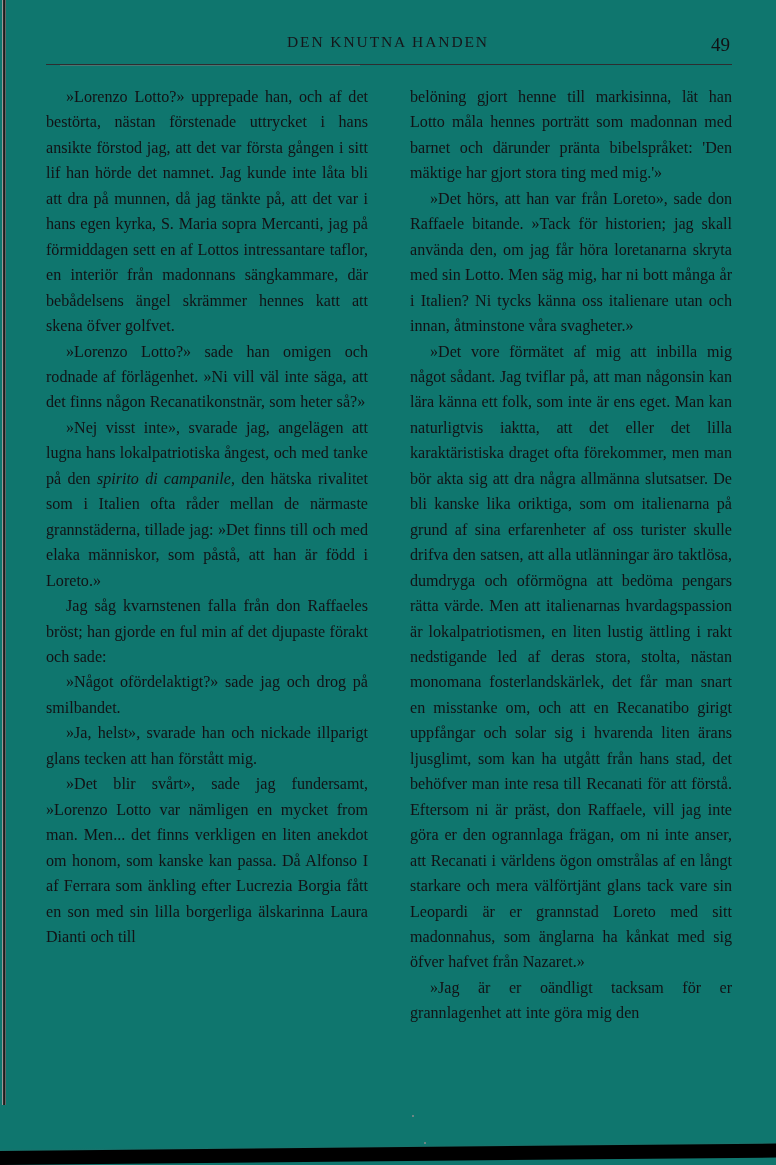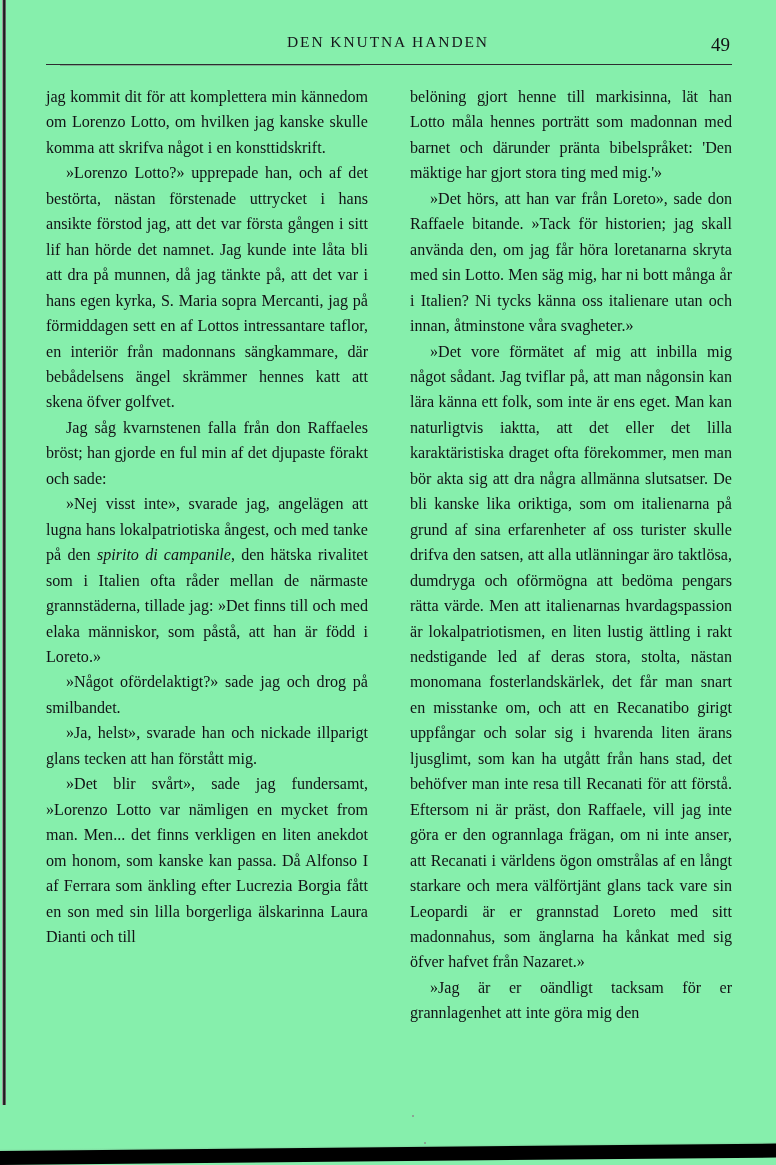--- a/index.html
+++ b/index.html
@@ -8,21 +8,21 @@
     background: #ffffff;
   }
   body {
     font-family: "Liberation Serif", "DejaVu Serif", serif;
   }
 
   .page {
     position: relative;
     width: 776px;
     height: 1165px;
-    background: #86efac;
+    background: #0f766e;
     overflow: hidden;
   }
 
   
   .scan-edge-left {
     position: absolute;
     left: 2px;
     top: 0;
     width: 4px;
     height: 1105px;
@@ -145,24 +145,24 @@
   <div class="header">
     <div class="header-title">DEN KNUTNA HANDEN</div>
     <div class="header-folio">49</div>
   </div>
   <div class="header-rule"></div>
   <div class="header-rule-smudge"></div>
 
   <div class="columns">
 
     <div class="col">
-      <p class="noindent">jag kommit dit för att komplettera min kännedom om Lorenzo Lotto, om hvilken jag kanske skulle komma att skrifva något i en konsttidskrift.</p>
       <p class="indent">»Lorenzo Lotto?» upprepade han, och af det bestörta, nästan förstenade uttrycket i hans ansikte förstod jag, att det var första gången i sitt lif han hörde det namnet. Jag kunde inte låta bli att dra på munnen, då jag tänkte på, att det var i hans egen kyrka, S. Maria sopra Mercanti, jag på förmiddagen sett en af Lottos intressantare taflor, en interiör från madonnans sängkammare, där bebådelsens ängel skrämmer hennes katt att skena öfver golfvet.</p>
+      <p class="indent">»Lorenzo Lotto?» sade han omigen och rodnade af förlägenhet. »Ni vill väl inte säga, att det finns någon Recanatikonstnär, som heter så?»</p>
+      <p class="indent"><span>»Nej visst inte», svarade jag, angelägen att lugna hans lokalpatriotiska ångest, och med tanke på den </span><span class="it">spirito di campanile</span><span>, den hätska rivalitet som i Italien ofta råder mellan de närmaste grannstäderna, tillade jag: »Det finns till och med elaka människor, som påstå, att han är född i Loreto.»</span></p>
       <p class="indent">Jag såg kvarnstenen falla från don Raffaeles bröst; han gjorde en ful min af det djupaste förakt och sade:</p>
-      <p class="indent"><span>»Nej visst inte», svarade jag, angelägen att lugna hans lokalpatriotiska ångest, och med tanke på den </span><span class="it">spirito di campanile</span><span>, den hätska rivalitet som i Italien ofta råder mellan de närmaste grannstäderna, tillade jag: »Det finns till och med elaka människor, som påstå, att han är född i Loreto.»</span></p>
       <p class="indent">»Något ofördelaktigt?» sade jag och drog på smilbandet.</p>
       <p class="indent">»Ja, helst», svarade han och nickade illparigt glans tecken att han förstått mig.</p>
       <p class="indent">»Det blir svårt», sade jag fundersamt, »Lorenzo Lotto var nämligen en mycket from man. Men... det finns verkligen en liten anekdot om honom, som kanske kan passa. Då Alfonso I af Ferrara som änkling efter Lucrezia Borgia fått en son med sin lilla borgerliga älskarinna Laura Dianti och till</p>
     </div>
 
     <div class="col">
       <p class="noindent">belöning gjort henne till markisinna, lät han Lotto måla hennes porträtt som madonnan med barnet och därunder pränta bibelspråket: 'Den mäktige har gjort stora ting med mig.'»</p>
       <p class="indent">»Det hörs, att han var från Loreto», sade don Raffaele bitande. »Tack för historien; jag skall använda den, om jag får höra loretanarna skryta med sin Lotto. Men säg mig, har ni bott många år i Italien? Ni tycks känna oss italienare utan och innan, åtminstone våra svagheter.»</p>
       <p class="indent">»Det vore förmätet af mig att inbilla mig något sådant. Jag tviflar på, att man någonsin kan lära känna ett folk, som inte är ens eget. Man kan naturligtvis iaktta, att det eller det lilla karaktäristiska draget ofta förekommer, men man bör akta sig att dra några allmänna slutsatser. De bli kanske lika oriktiga, som om italienarna på grund af sina erfarenheter af oss turister skulle drifva den satsen, att alla utlänningar äro taktlösa, dumdryga och oförmögna att bedöma pengars rätta värde. Men att italienarnas hvardagspassion är lokalpatriotismen, en liten lustig ättling i rakt nedstigande led af deras stora, stolta, nästan monomana fosterlandskärlek, det får man snart en misstanke om, och att en Recanatibo girigt uppfångar och solar sig i hvarenda liten ärans ljusglimt, som kan ha utgått från hans stad, det behöfver man inte resa till Recanati för att förstå. Eftersom ni är präst, don Raffaele, vill jag inte göra er den ogrannlaga frägan, om ni inte anser, att Recanati i världens ögon omstrålas af en långt starkare och mera välförtjänt glans tack vare sin Leopardi är er grannstad Loreto med sitt madonnahus, som änglarna ha kånkat med sig öfver hafvet från Nazaret.»</p>
       <p class="indent">»Jag är er oändligt tacksam för er grannlagenhet att inte göra mig den</p>

